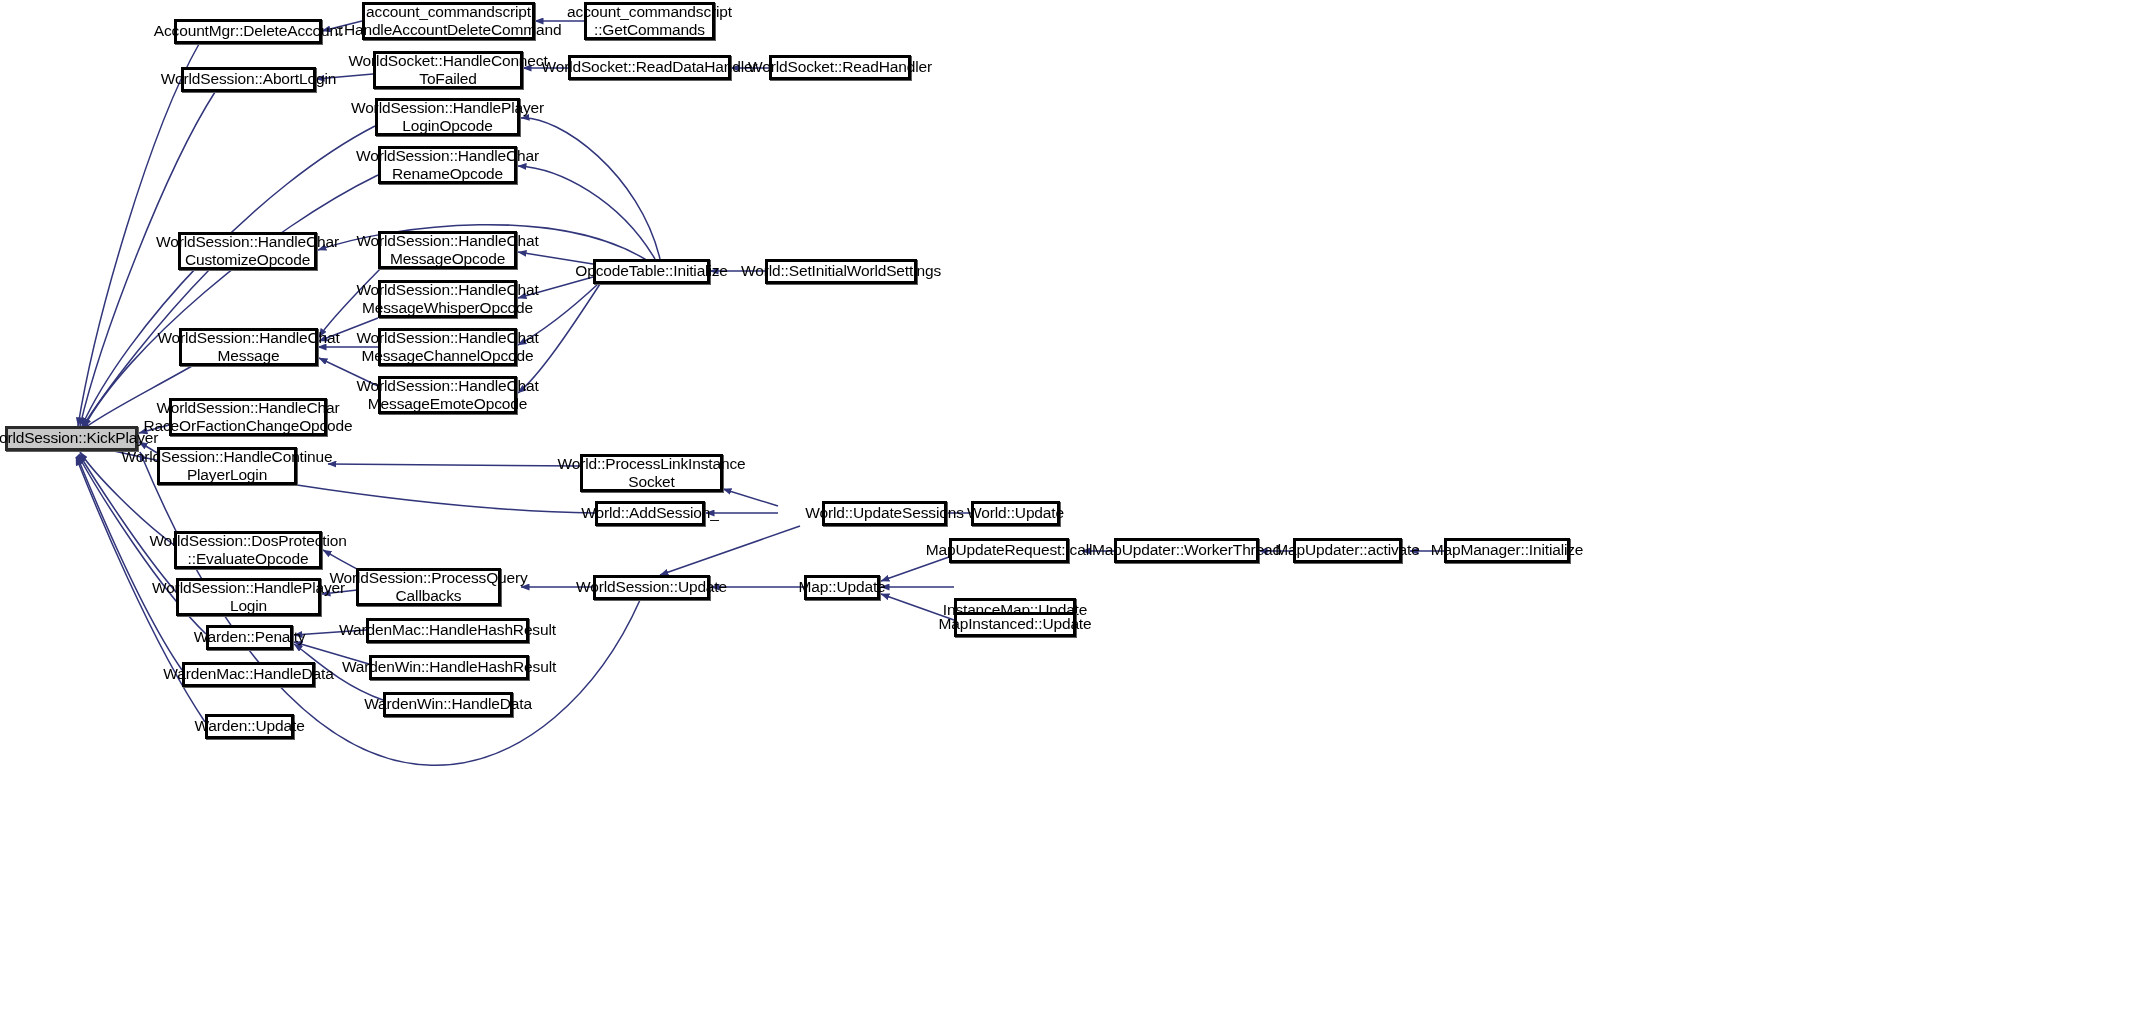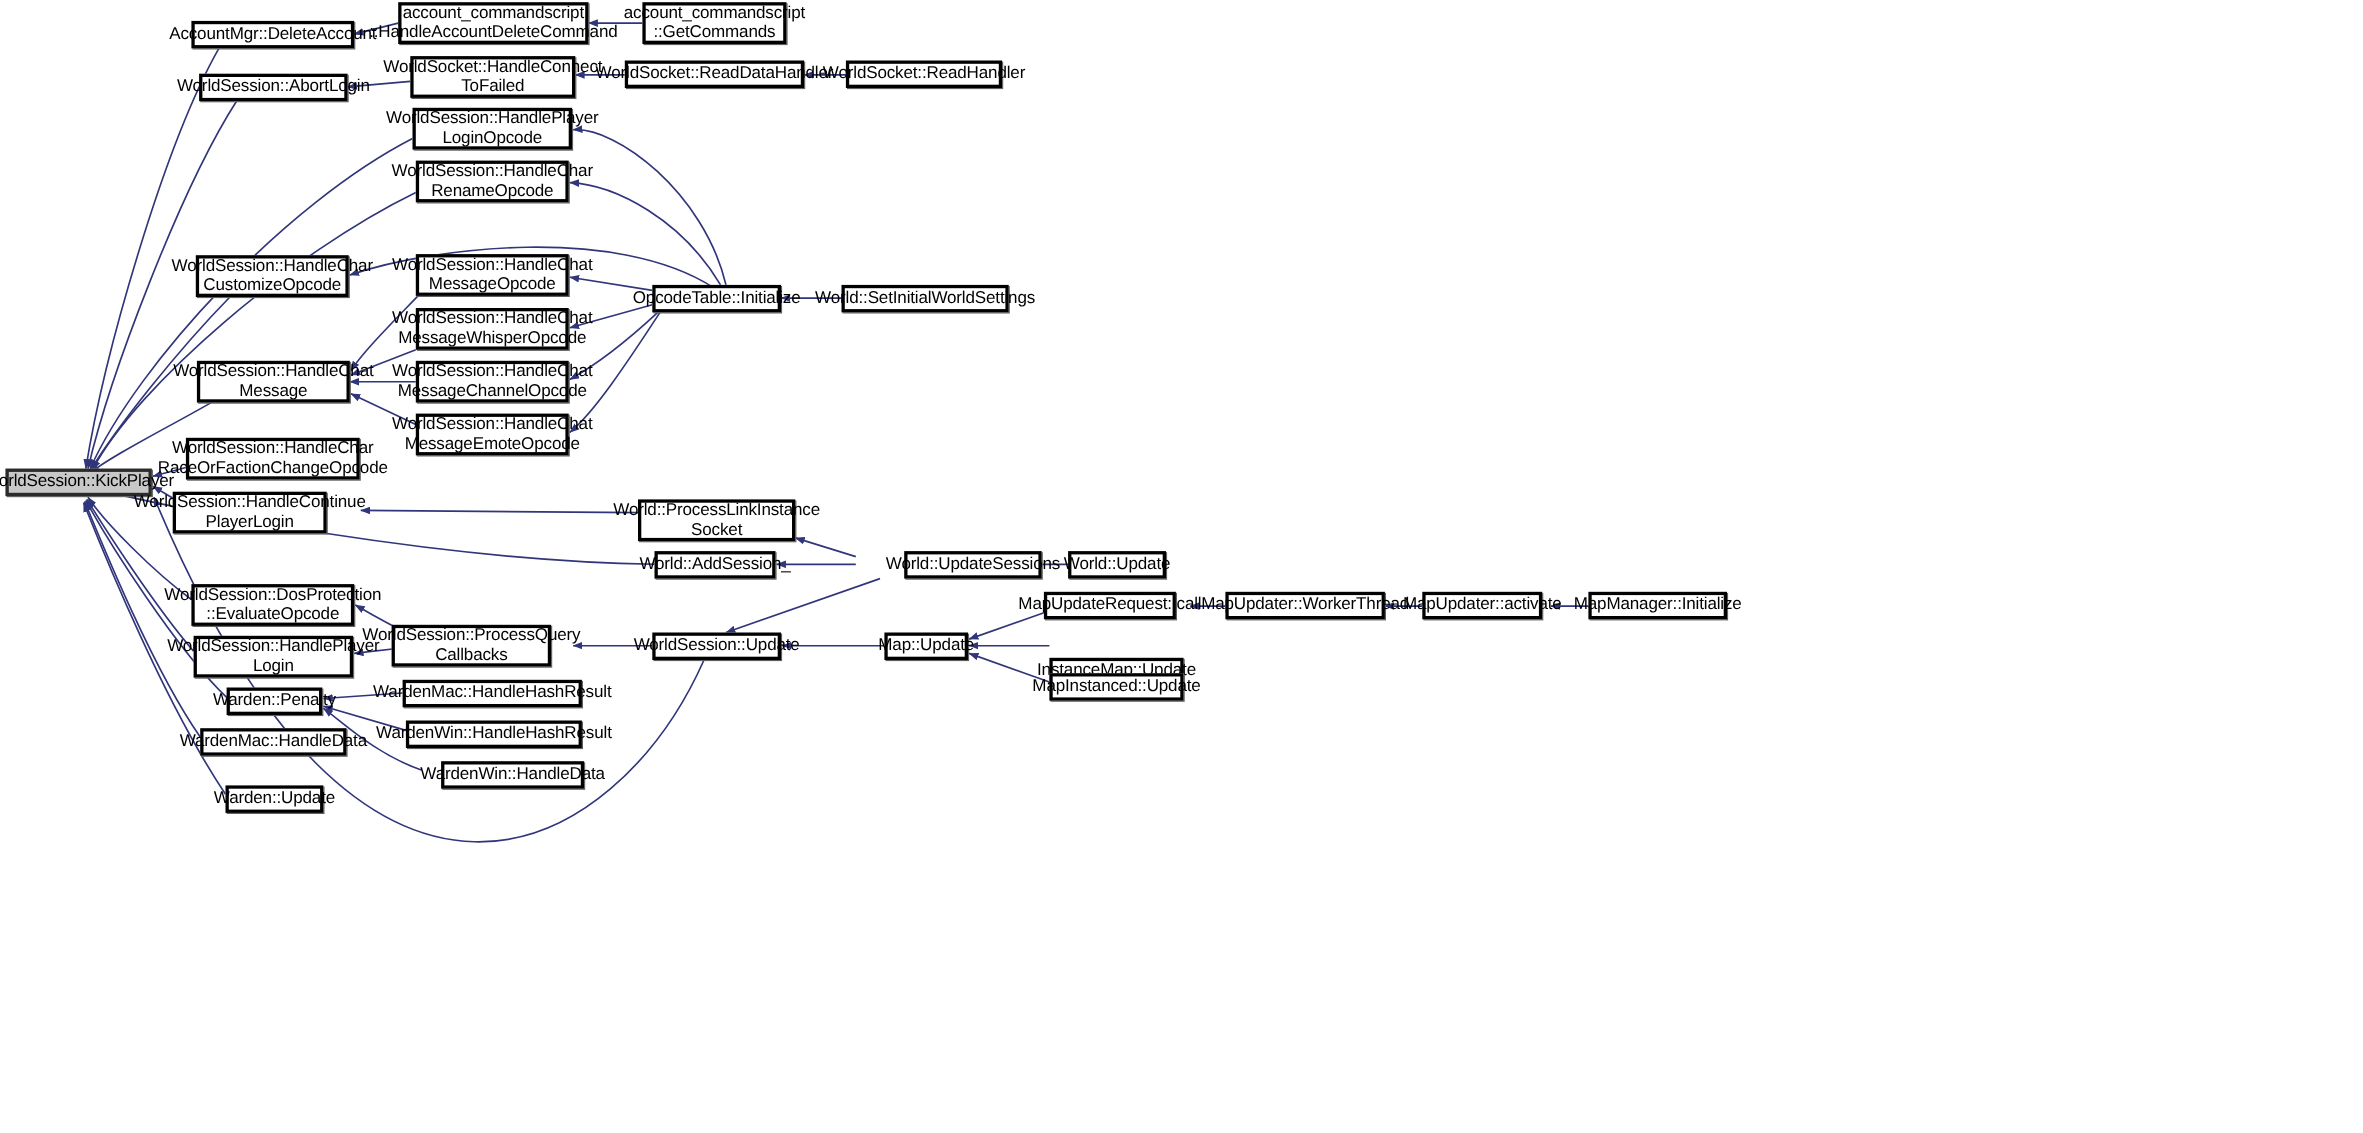--- a/index.html
+++ b/index.html
@@ -164,16 +164,16 @@
       <div class="node" style="left: 356px; top: 568px; width: 145px; height: 38px; align-items: center;"><span class="node-label">WorldSession::ProcessQuery
 Callbacks</span></div>
       <div class="node" style="left: 593px; top: 575px; width: 117px; height: 25px;"><span class="node-label">WorldSession::Update</span></div>
       <div class="node" style="left: 804px; top: 575px; width: 76px; height: 25px;"><span class="node-label">Map::Update</span></div>
       <div class="node" style="left: 954px; top: 598px; width: 122px; height: 25px;"><span class="node-label">InstanceMap::Update</span></div>
       <div class="node" style="left: 954px; top: 612px; width: 122px; height: 25px;"><span class="node-label">MapInstanced::Update</span></div>
       <div class="node" style="left: 206px; top: 625px; width: 87px; height: 25px;"><span class="node-label">Warden::Penalty</span></div>
       <div class="node" style="left: 366px; top: 618px; width: 163px; height: 25px;"><span class="node-label">WardenMac::HandleHashResult</span></div>
       <div class="node" style="left: 369px; top: 655px; width: 160px; height: 25px;"><span class="node-label">WardenWin::HandleHashResult</span></div>
       <div class="node" style="left: 182px; top: 662px; width: 133px; height: 25px;"><span class="node-label">WardenMac::HandleData</span></div>
-      <div class="node" style="left: 401px; top: 692px; width: 130px; height: 25px;"><span class="node-label">WardenWin::HandleData</span></div>
+      <div class="node" style="left: 383px; top: 692px; width: 130px; height: 25px;"><span class="node-label">WardenWin::HandleData</span></div>
       <div class="node" style="left: 205px; top: 714px; width: 89px; height: 25px;"><span class="node-label">Warden::Update</span></div>
     </div>
 </div>
 
 </body></html>

